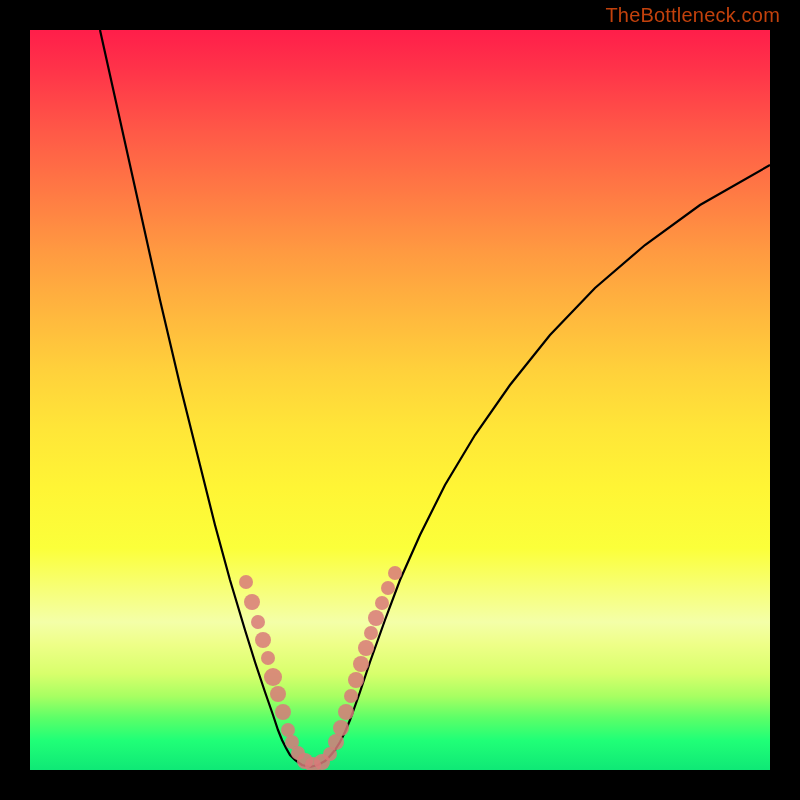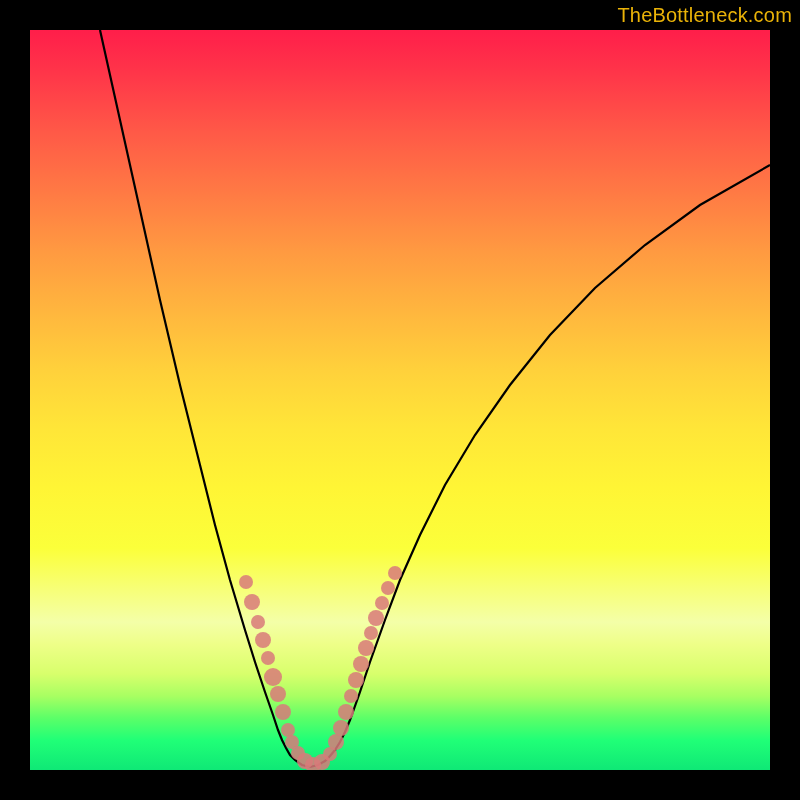--- a/index.html
+++ b/index.html
@@ -34,22 +34,22 @@
       #d8ff6c 87%,
       #a8ff62 90%,
       #5bff68 93%,
       #20ff77 96%,
       #0fe876 100%
     );
   }
   .watermark {
     position: absolute;
     top: 4px;
-    right: 8px;
-    color: #eab308;
+    right: 20px;
+    color: #c2410c;
     font-size: 20px;
     font-weight: 500;
     letter-spacing: 0.2px;
     z-index: 10;
   }
   svg.curve {
     position: absolute;
     inset: 0;
     width: 100%;
     height: 100%;

